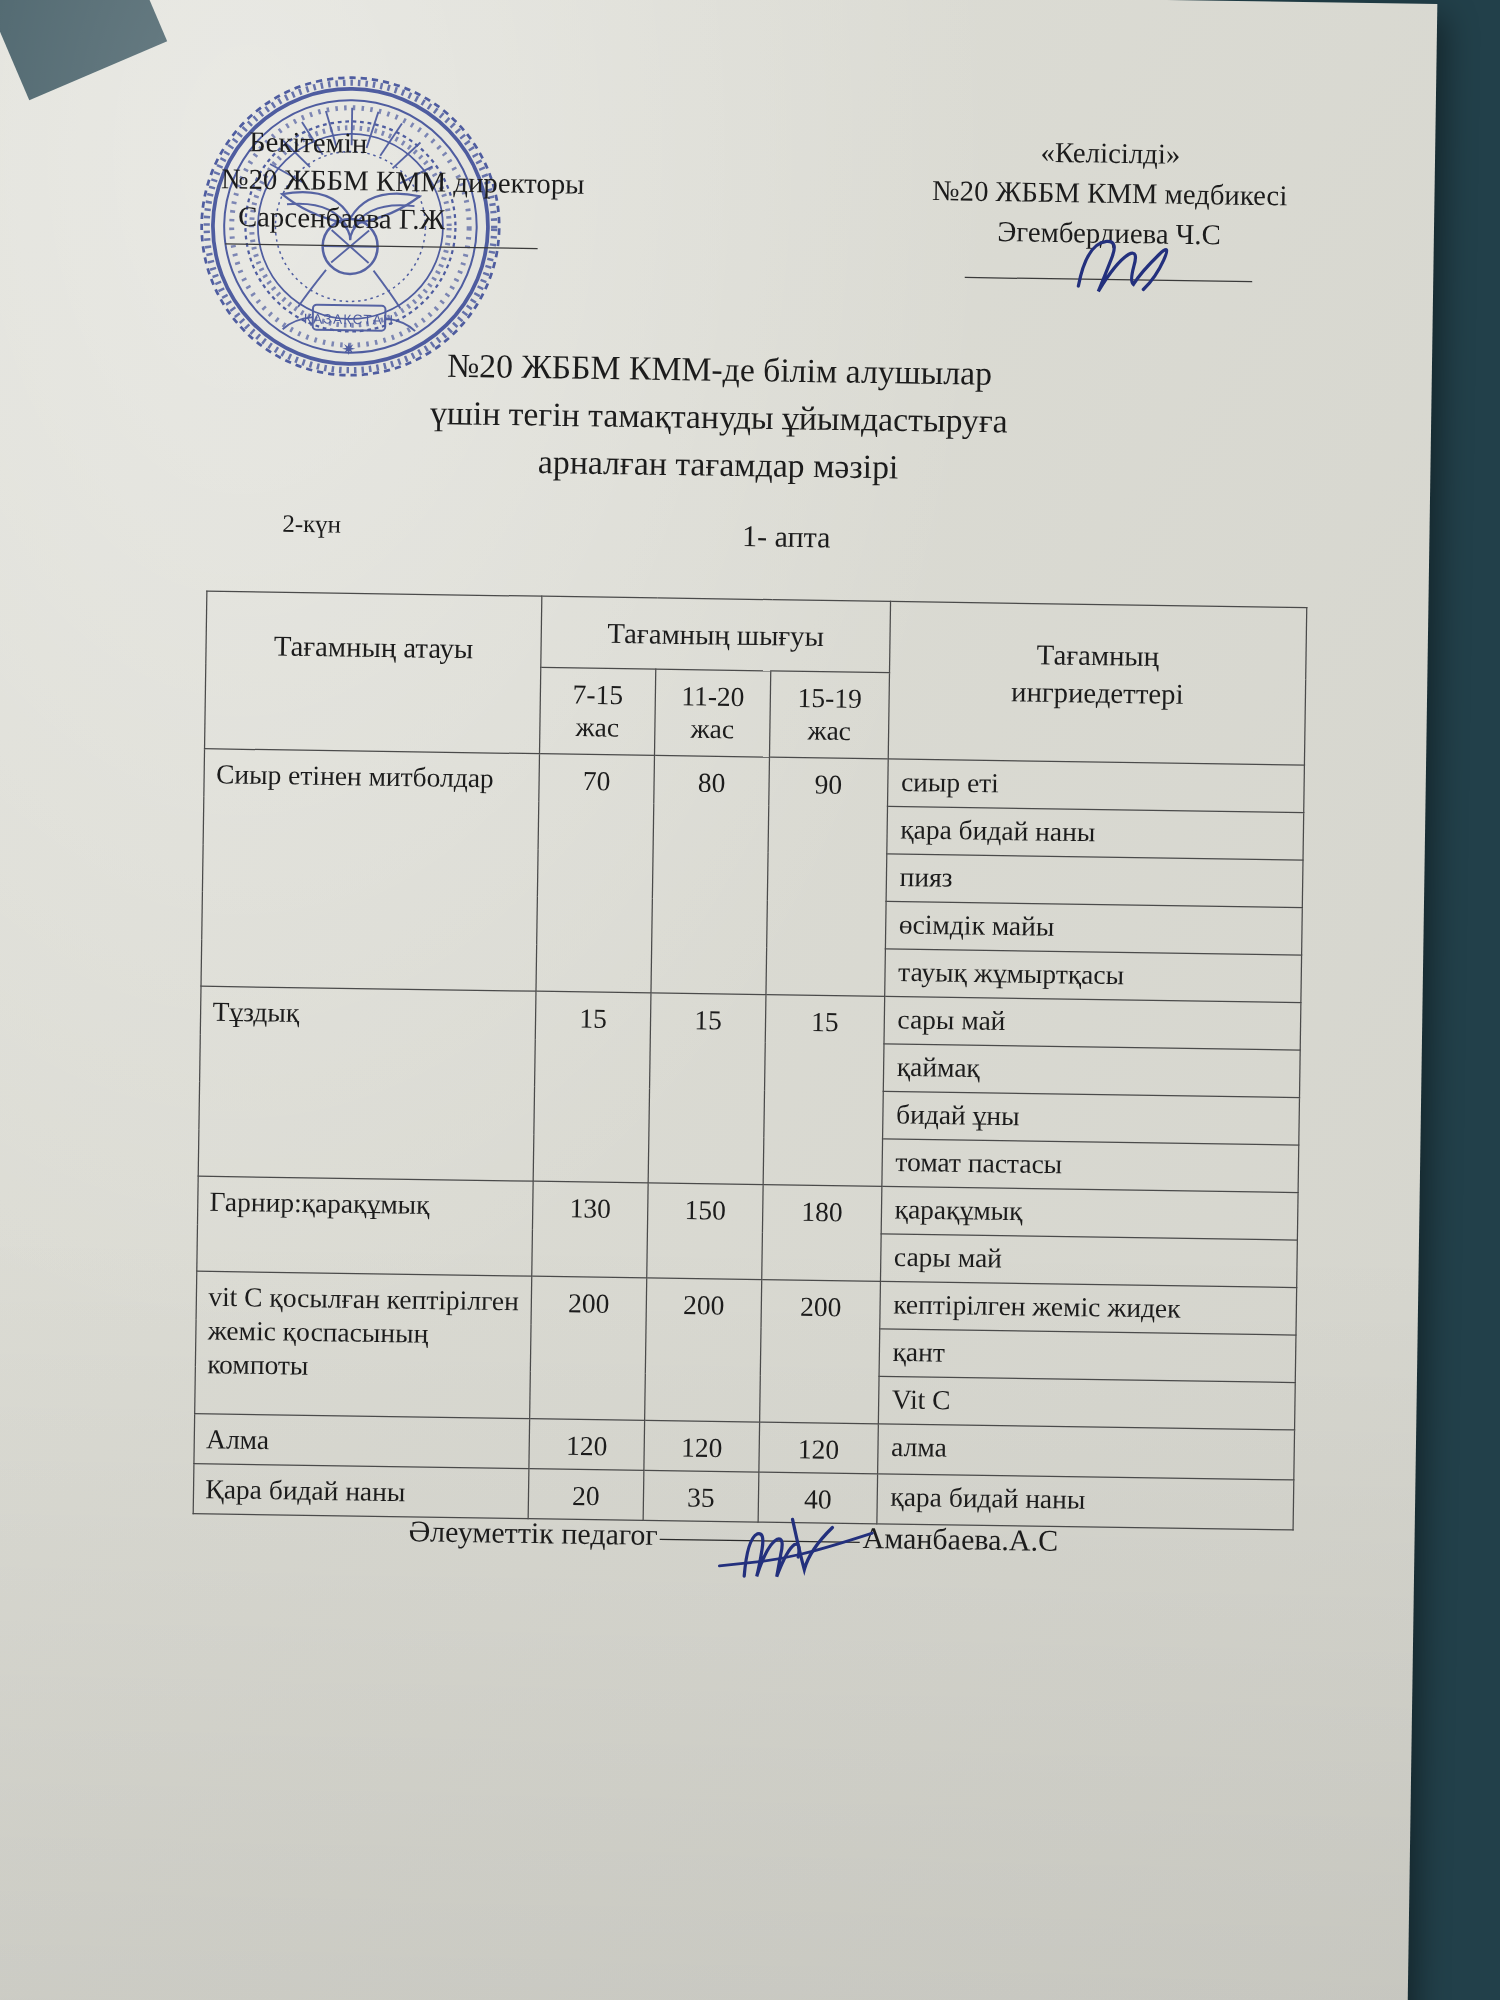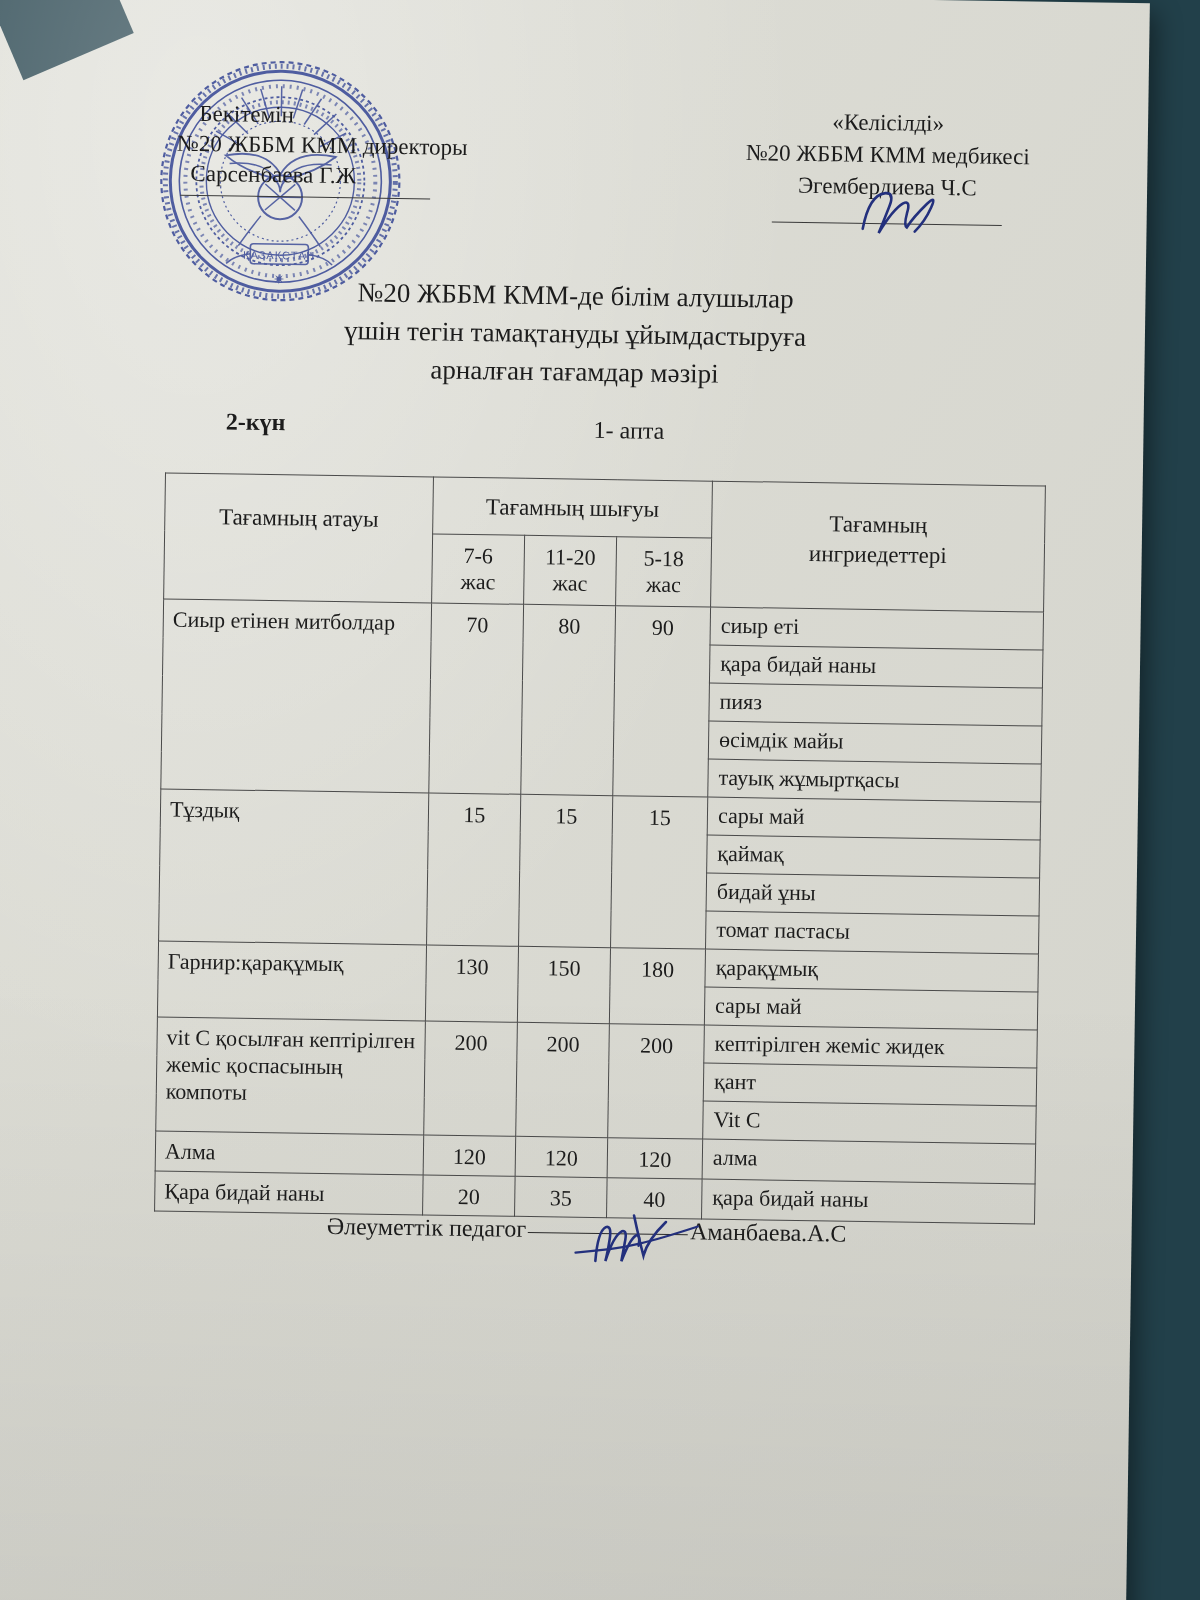--- a/index.html
+++ b/index.html
@@ -97,22 +97,21 @@
     position:absolute;
     left:0; top:268px; width:1160px;
     text-align:center;
     font-size:27px; line-height:38px;
   }
   #title .tline{ display:block; }
 
   
   #day{
     position:absolute; left:232px; top:405px;
-    font-size:24px;
-    font-weight:bold;
+    font-size:20px;
   }
   #week{
     position:absolute; left:600px; top:408px;
     font-size:24px;
   }
 
   
   #tbl{
     position:absolute;
     left:172px; top:470px;
@@ -293,29 +292,29 @@
       <tr>
         <th class="h-name" rowspan="2">Тағамның атауы</th>
         <th class="h-out" colspan="3">Тағамның шығуы</th>
         <th class="h-ing" rowspan="2">
           <span>Тағамның</span><br>
           <span>ингриедеттері</span>
         </th>
       </tr>
       <tr>
         <th class="h-age">
-          <span>7-6</span><br>
+          <span>7-15</span><br>
           <span>жас</span>
         </th>
         <th class="h-age">
           <span>11-20</span><br>
           <span>жас</span>
         </th>
         <th class="h-age">
-          <span>5-18</span><br>
+          <span>15-19</span><br>
           <span>жас</span>
         </th>
       </tr>
 
       <tr>
         <td class="dish" rowspan="5">Сиыр етінен митболдар</td>
         <td class="num" rowspan="5">70</td>
         <td class="num" rowspan="5">80</td>
         <td class="num" rowspan="5">90</td>
         <td class="ing">сиыр еті</td>

